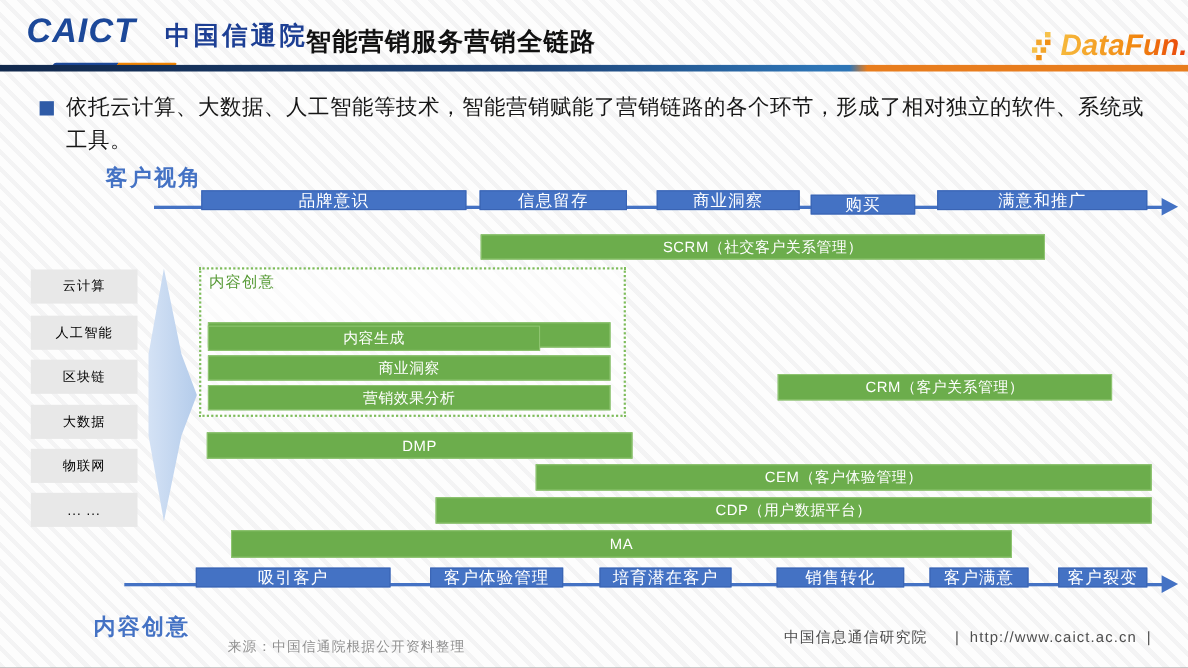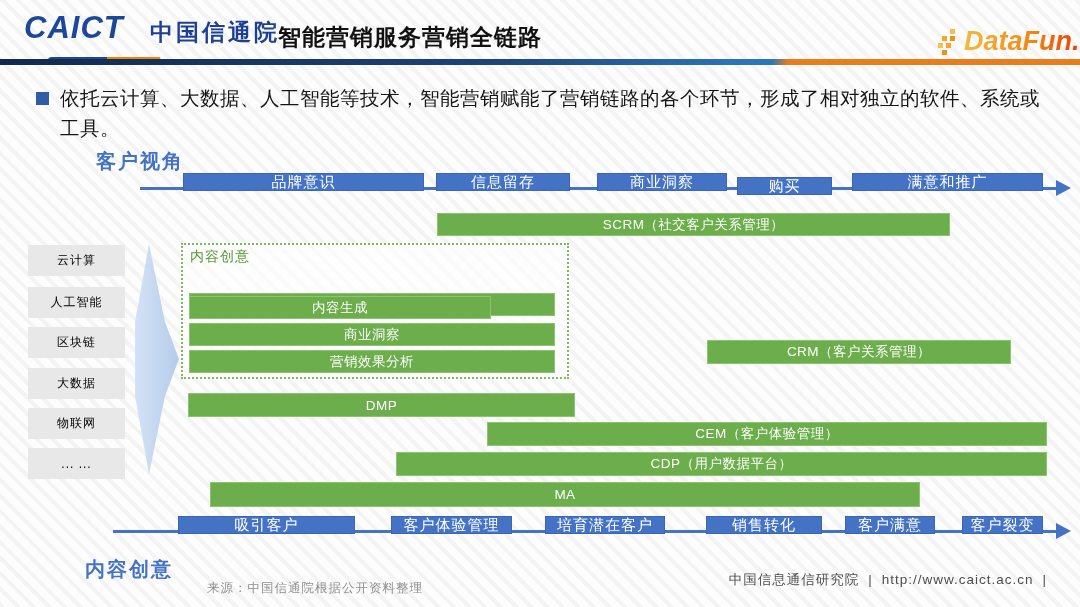--- a/index.html
+++ b/index.html
@@ -137,16 +137,16 @@
   <div class="bbox" style="left:391px; top:516px; width:121px;">客户体验管理</div>
   <div class="bbox" style="left:545px; top:516px; width:120px;">培育潜在客户</div>
   <div class="bbox" style="left:706px; top:516px; width:116px;">销售转化</div>
   <div class="bbox" style="left:845px; top:516px; width:90px;">客户满意</div>
   <div class="bbox" style="left:962px; top:516px; width:81px;">客户裂变</div>
 
   <span class="abs persp" style="left:85px; top:556px;">内容创意</span>
 
   <span class="abs src-text" style="left:207px; top:580px;">来源：中国信通院根据公开资料整理</span>
   <div class="abs org-text" style="right:33px; top:571px;">
-    <span style="margin:0;">中国信息通信研究院</span><span>|</span><span style="margin:0;">http://www.caict.ac.cn</span><span style="margin-right:0;">|</span>
+    <span style="margin:16px;">中国信息通信研究院</span><span>|</span><span style="margin:0;">http://www.caict.ac.cn</span><span style="margin-right:0;">|</span>
   </div>
 
 </div>
 
 </body></html>

